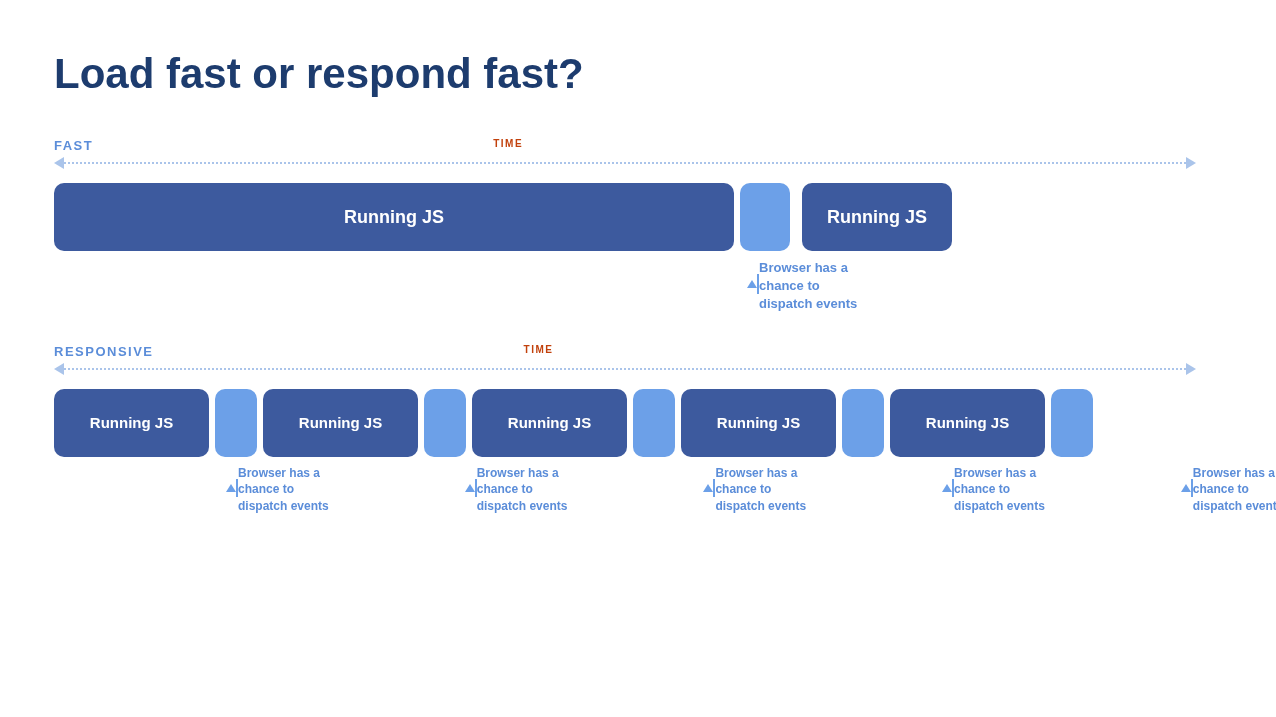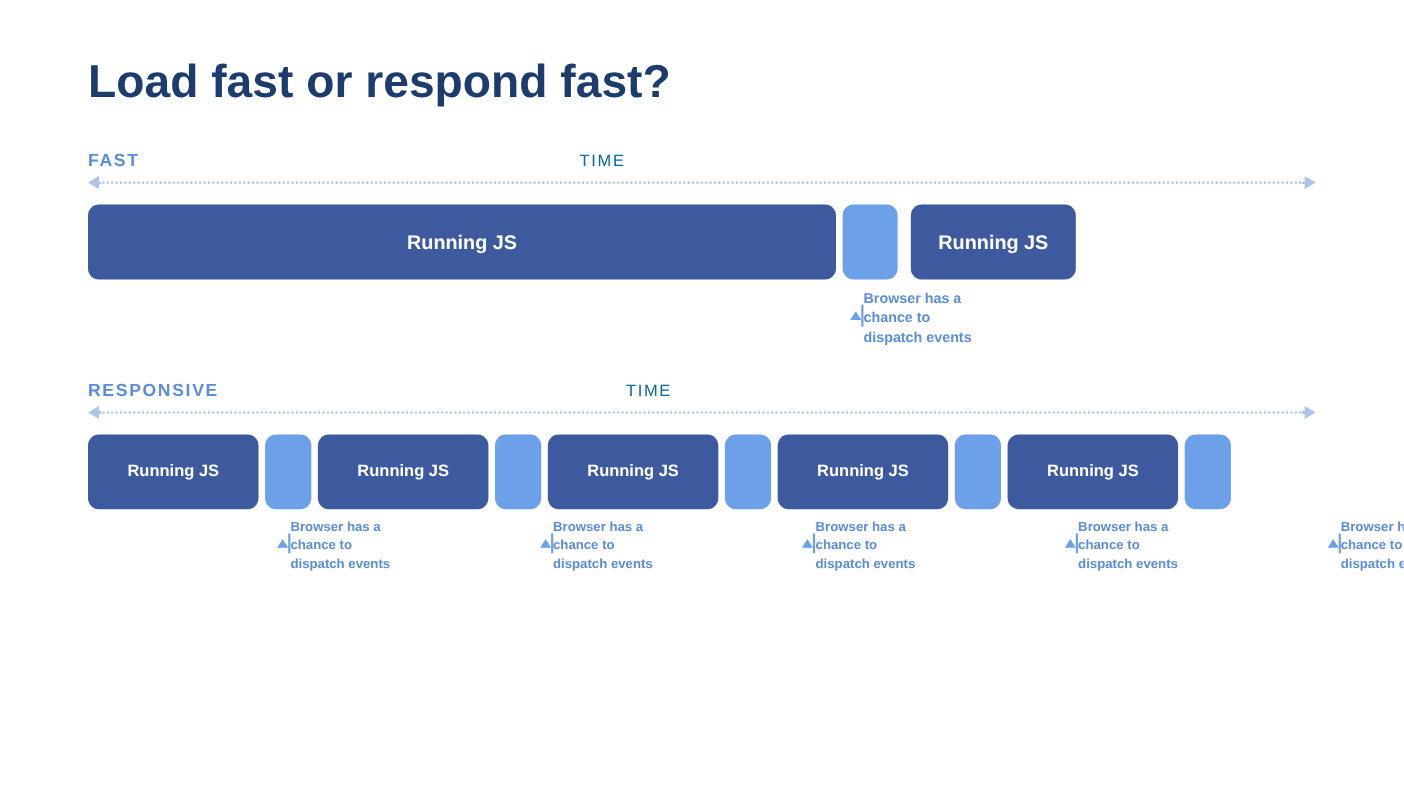--- a/index.html
+++ b/index.html
@@ -6,47 +6,47 @@
     body {
       background: #ffffff;
       font-family: -apple-system, BlinkMacSystemFont, 'Segoe UI', Arial, sans-serif;
       width: 1276px;
       height: 717px;
       overflow: hidden;
       position: relative;
     }
 
     .page {
-      padding: 50px 80px 40px 80px;
+      padding: 50px 80px 40px 54px;
     }
 
     .title {
       font-size: 42px;
       font-weight: 800;
       color: #1d3c6e;
       margin-bottom: 40px;
     }
 
     
     .section {
       margin-bottom: 30px;
     }
 
     .section-label {
-      font-size: 16px;
+      font-size: 13px;
       font-weight: 700;
       letter-spacing: 1.5px;
       color: #5b8dd9;
     }
 
     .section-time {
-      font-size: 15px;
-      font-weight: 400;
+      font-size: 10px;
+      font-weight: 700;
       letter-spacing: 1.5px;
-      color: #0369a1;
+      color: #c2410c;
       margin-left: auto;
       position: relative;
     }
 
     
     .timeline-row {
       display: flex;
       align-items: center;
       margin-bottom: 14px;
       position: relative;

